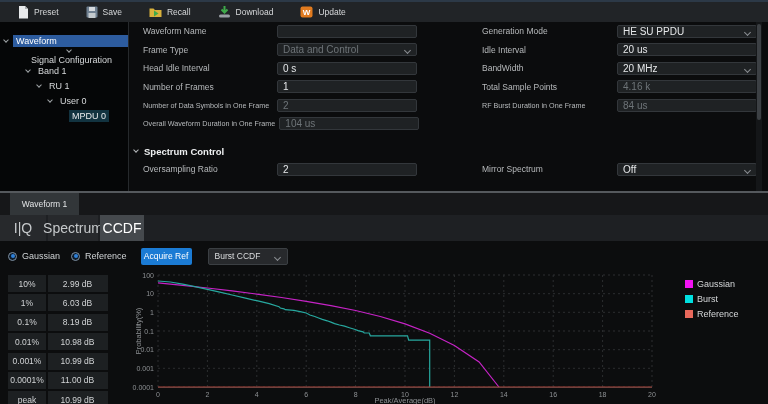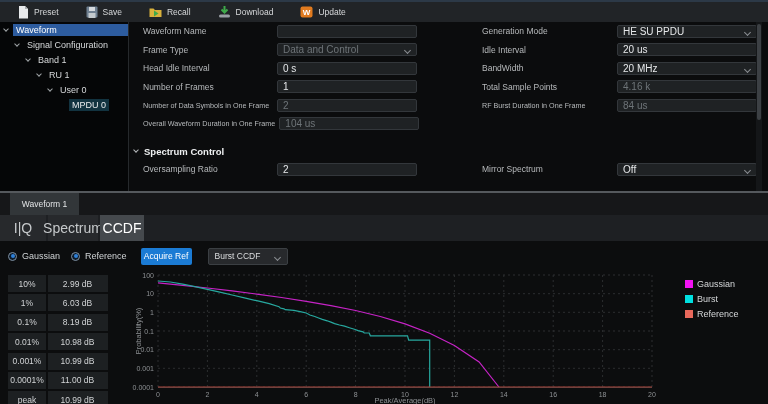--- a/index.html
+++ b/index.html
@@ -11,21 +11,21 @@
   .toolbar { position:absolute; left:0; top:0; width:768px; height:22px;
     background:#212427; border-top:2px solid #2c3947;
     display:flex; align-items:center; padding-left:18px; }
   .tb-btn { display:flex; align-items:center; gap:5px; margin-right:27px;
     color:#d6d8da; font-size:8.5px; cursor:default; }
   .tb-ico { display:inline-flex; align-items:center; }
 
   
   .upper { position:absolute; top:22px; left:0; width:768px; height:169px; }
   .tree { position:absolute; left:0; top:0; width:129px; height:169px;
-    background:#050607; border-right:1px solid #26292c; padding-top:0; }
+    background:#050607; border-right:1px solid #26292c; padding-top:11px; }
   .titem { height:15px; display:flex; align-items:center; font-size:9px;
     color:#d6d8da; white-space:nowrap; }
   .chev { display:inline-block; width:4px; height:4px;
     border-right:1px solid #9fa3a6; border-bottom:1px solid #9fa3a6;
     transform:rotate(45deg); margin:0 5px 2px 0; flex:none; }
   .chev-ph { display:inline-block; width:10px; flex:none; }
   .tlabel { padding:1px 3px; }
   .titem.selected .tlabel { background:#2d5c9f; color:#fff; flex:1; }
   .titem.active .tlabel { background:#123340; color:#e8eaec; }
 
@@ -149,21 +149,21 @@
         <span>Update</span>
       </div>
     </div>
 
   <div class="upper">
     <div class="tree" id="tree">
         <div class="titem selected" style="padding-left: 4px;">
           <span class="chev"></span>
           <span class="tlabel">Waveform</span>
         </div>
-        <div class="titem" style="padding-left: 15px;">
+        <div class="titem" style="padding-left: 15px; flex-direction: column;">
           <span class="chev"></span>
           <span class="tlabel">Signal Configuration</span>
         </div>
         <div class="titem" style="padding-left: 26px;">
           <span class="chev"></span>
           <span class="tlabel">Band 1</span>
         </div>
         <div class="titem" style="padding-left: 37px;">
           <span class="chev"></span>
           <span class="tlabel">RU 1</span>

